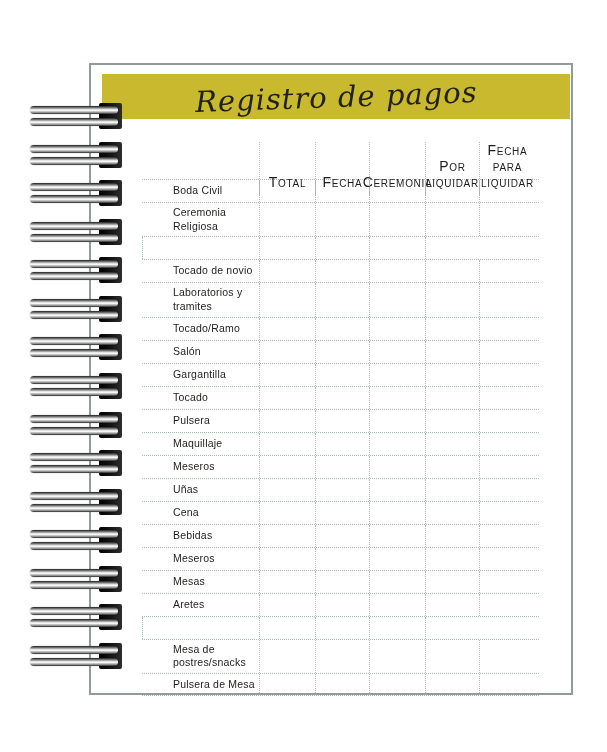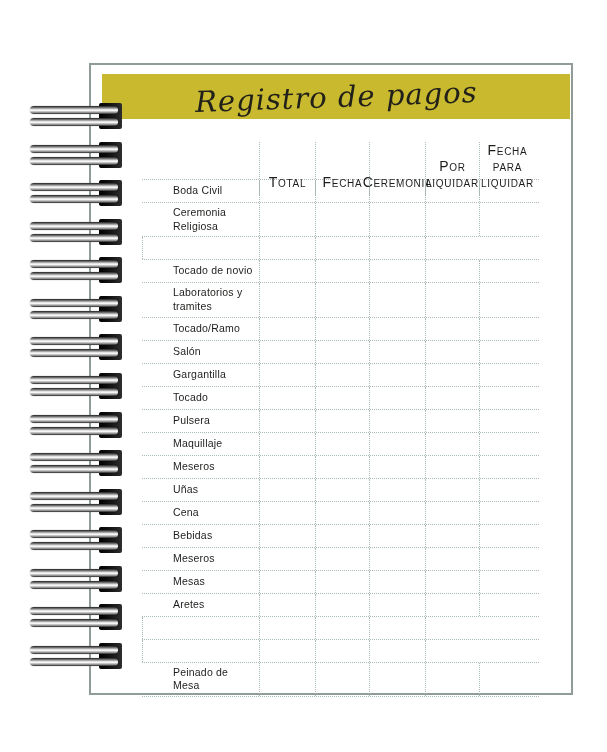--- a/index.html
+++ b/index.html
@@ -379,29 +379,31 @@
 
         <div class="grid-row trow">
           <div class="td-val v"></div>
           <div class="td-val v"></div>
           <div class="td-val v"></div>
           <div class="td-val v"></div>
           <div class="td-val v"></div>
         </div>
 
         <div class="grid-row trow">
+          <div class="td-label">Mesa de
+postres/snacks</div>
           <div class="td-val v"></div>
           <div class="td-val v"></div>
           <div class="td-val v"></div>
           <div class="td-val v"></div>
           <div class="td-val v"></div>
         </div>
 
         <div class="grid-row trow last">
-          <div class="td-label">Peinado de Mesa</div>
+          <div class="td-label">Pulsera de Mesa</div>
           <div class="td-val v"></div>
           <div class="td-val v"></div>
           <div class="td-val v"></div>
           <div class="td-val v"></div>
           <div class="td-val v"></div>
         </div>
       </div>
 
     </div>
 

